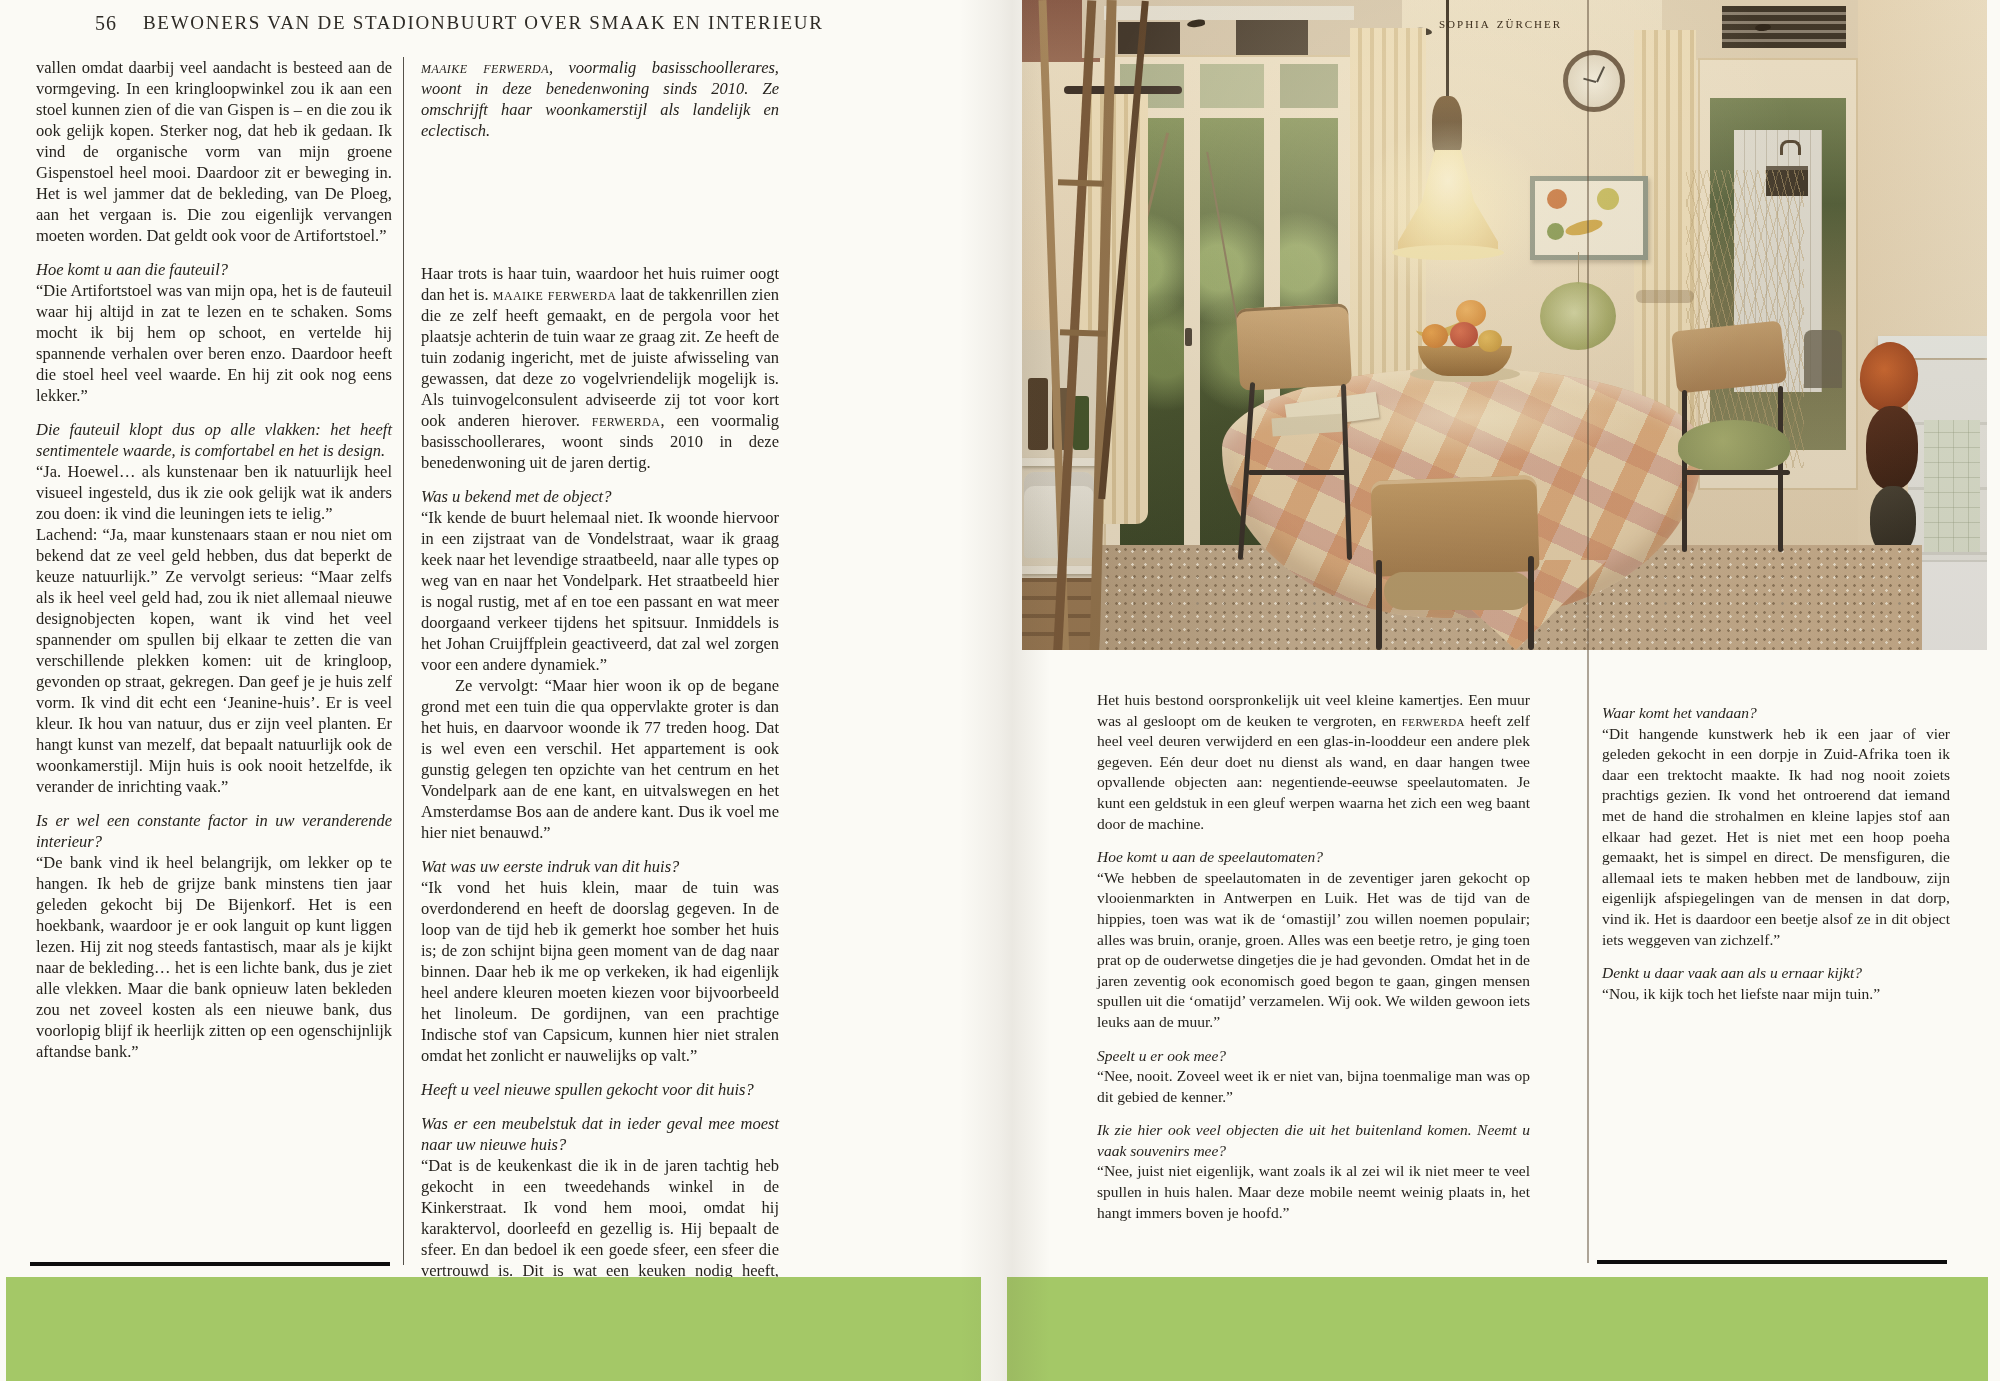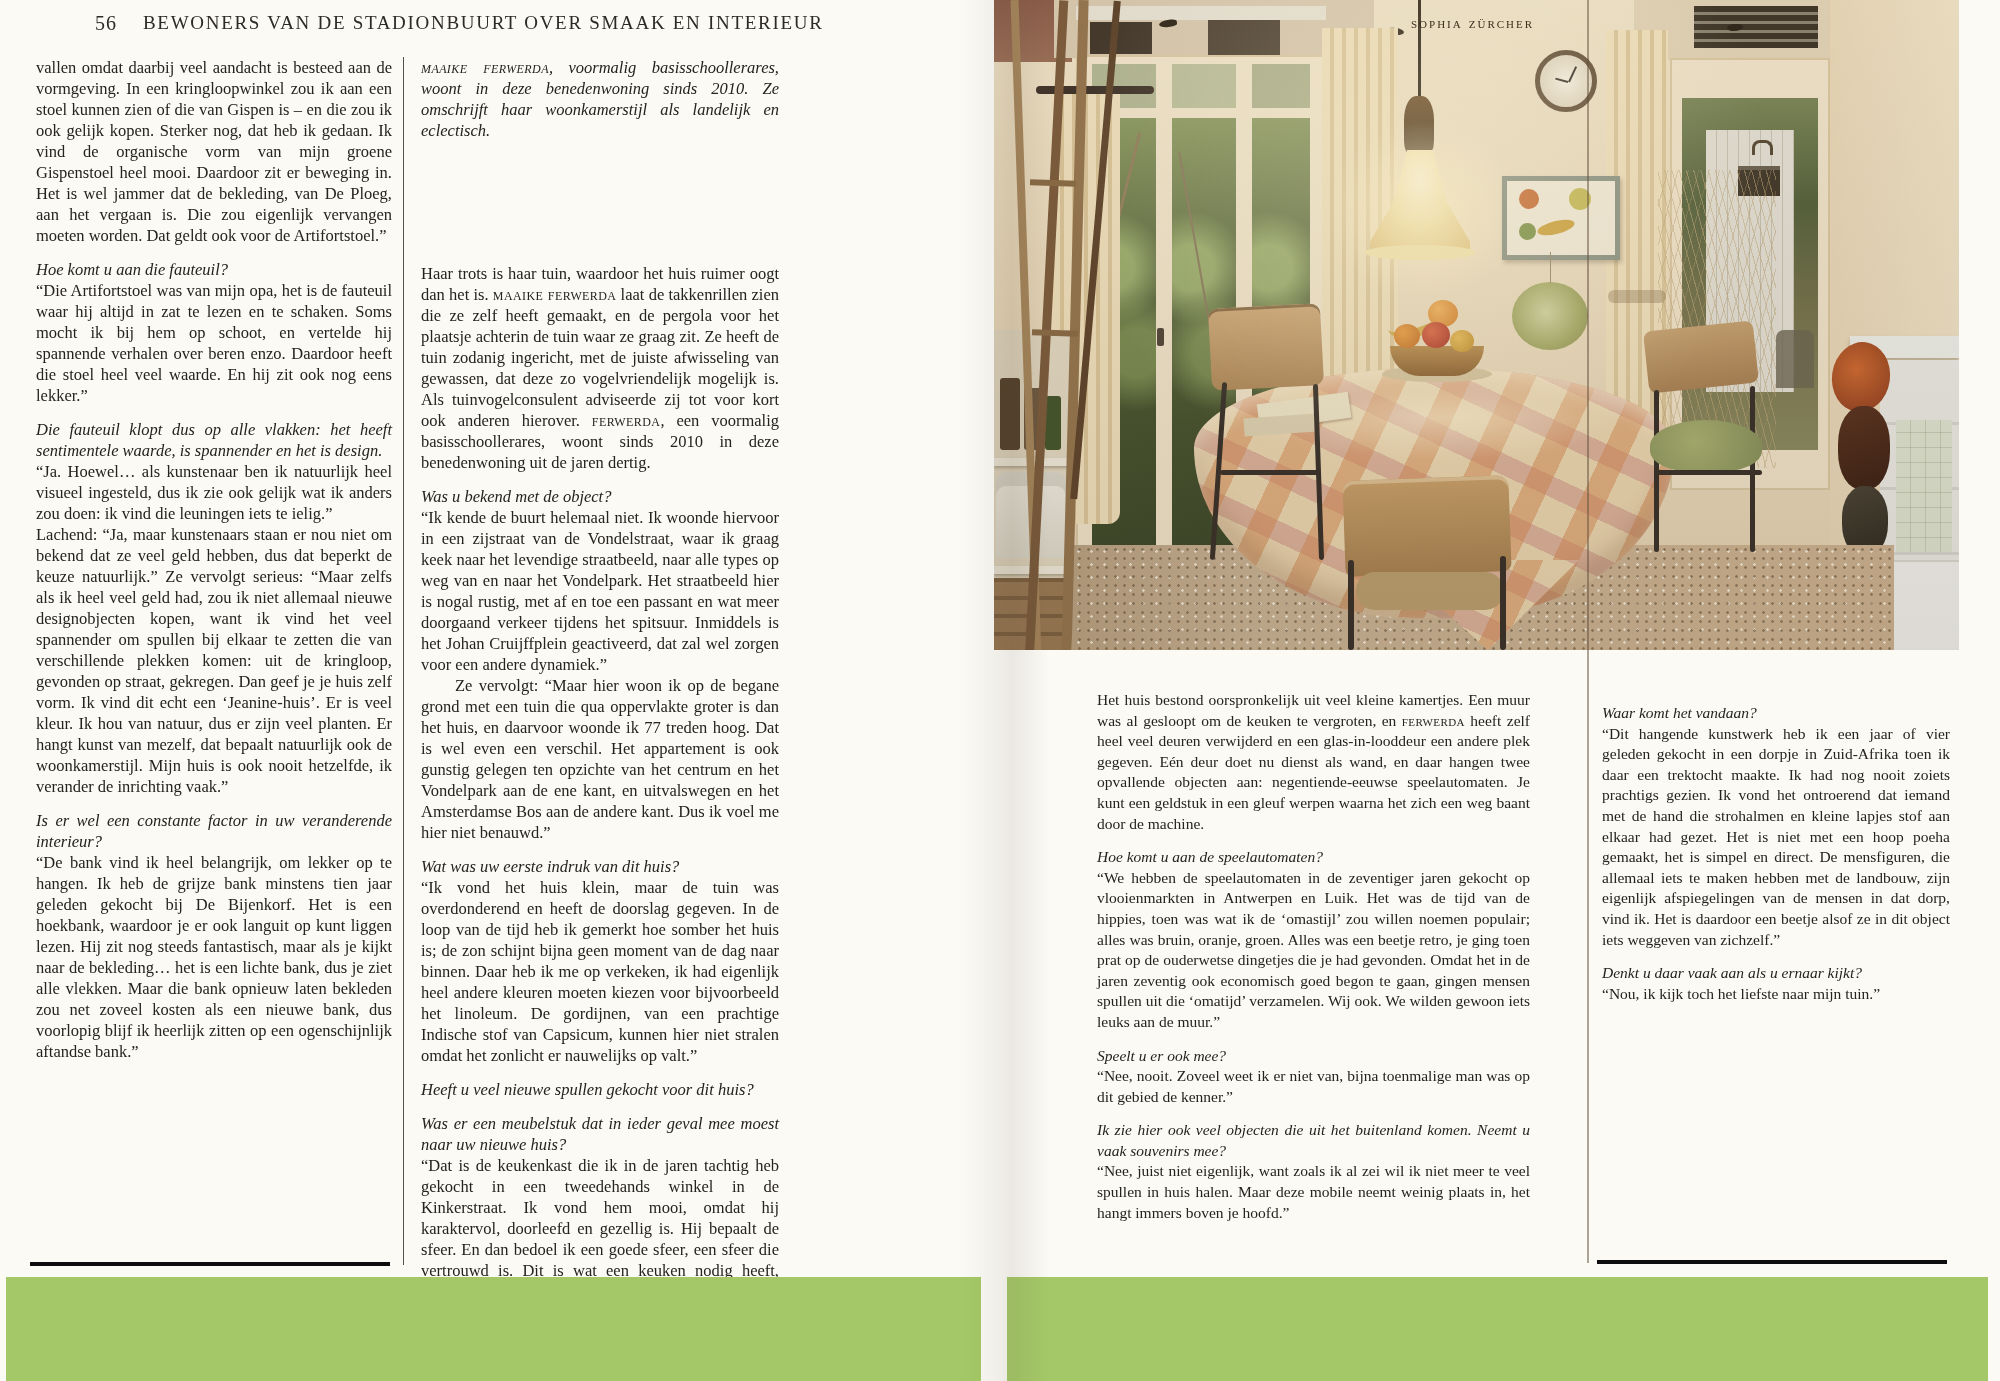--- a/index.html
+++ b/index.html
@@ -25,21 +25,21 @@
   .para.intro{font-style:italic;margin-bottom:122px;}
   .para.cont{text-indent:34px;}
   .sc{font-variant:small-caps;text-transform:lowercase;letter-spacing:.4px;}
   
   .vrule{position:absolute;width:1px;background:#55514a;}
   .thickrule{position:absolute;height:4px;background:#0d0d0d;}
   .crease{position:absolute;width:2px;background:rgba(95,78,58,.5);}
   .greenbar{position:absolute;height:104px;top:1277px;}
   .gutter{position:absolute;top:0;height:1381px;pointer-events:none;}
   
-  .photo{position:absolute;left:994px;top:0;width:965px;height:650px;overflow:hidden;
+  .photo{position:absolute;left:1022px;top:0;width:965px;height:650px;overflow:hidden;
          background:linear-gradient(180deg,#efe3c8 0%,#ecdcbe 45%,#e5d3b2 100%);}
   .ph{position:absolute;}
   .curtain{background:repeating-linear-gradient(90deg,#f1e1bd 0 8px,#dcc79b 8px 12px);}
   .glassgarden{background:
       radial-gradient(circle at 30% 35%, rgba(170,190,120,.8) 0 8%, rgba(0,0,0,0) 20%),
       radial-gradient(circle at 70% 55%, rgba(150,170,100,.6) 0 10%, rgba(0,0,0,0) 24%),
       linear-gradient(165deg,#8d9c63 0%,#5d6c41 35%,#46532f 70%,#3c4829 100%);}
   .tube{background:#38312a;border-radius:3px;}
   .plaid{background:
       repeating-linear-gradient(115deg, rgba(214,138,82,.50) 0 24px, rgba(0,0,0,0) 24px 58px),
@@ -50,21 +50,21 @@
 <body>
 
 <section>
   <span class="pagenum">56</span>
   <h1 class="header-title" style="margin:0;font-weight:normal;">BEWONERS VAN DE STADIONBUURT OVER SMAAK EN INTERIEUR</h1>
 
   <div class="col lp" style="left:36px;top:57px;width:356px;">
       <p class="para a">vallen omdat daarbij veel aandacht is besteed aan de vormgeving. In een kringloopwinkel zou ik aan een stoel kunnen zien of die van Gispen is – en die zou ik ook gelijk kopen. Sterker nog, dat heb ik gedaan. Ik vind de organische vorm van mijn groene Gispenstoel heel mooi. Daardoor zit er beweging in. Het is wel jammer dat de bekleding, van De Ploeg, aan het vergaan is. Die zou eigenlijk vervangen moeten worden. Dat geldt ook voor de Artifortstoel.”</p>
       <p class="para q">Hoe komt u aan die fauteuil?</p>
       <p class="para a">“Die Artifortstoel was van mijn opa, het is de fauteuil waar hij altijd in zat te lezen en te schaken. Soms mocht ik bij hem op schoot, en vertelde hij spannende verhalen over beren enzo. Daardoor heeft die stoel heel veel waarde. En hij zit ook nog eens lekker.”</p>
-      <p class="para q">Die fauteuil klopt dus op alle vlakken: het heeft sentimentele waarde, is spannender en het is design.</p>
+      <p class="para q">Die fauteuil klopt dus op alle vlakken: het heeft sentimentele waarde, is comfortabel en het is design.</p>
       <p class="para a">“Ja. Hoewel… als kunstenaar ben ik natuurlijk heel visueel ingesteld, dus ik zie ook gelijk wat ik anders zou doen: ik vind die leuningen iets te ielig.”</p>
       <p class="para a">Lachend: “Ja, maar kunstenaars staan er nou niet om bekend dat ze veel geld hebben, dus dat beperkt de keuze natuurlijk.” Ze vervolgt serieus: “Maar zelfs als ik heel veel geld had, zou ik niet allemaal nieuwe designobjecten kopen, want ik vind het veel spannender om spullen bij elkaar te zetten die van verschillende plekken komen: uit de kringloop, gevonden op straat, gekregen. Dan geef je je huis zelf vorm. Ik vind dit echt een ‘Jeanine-huis’. Er is veel kleur. Ik hou van natuur, dus er zijn veel planten. Er hangt kunst van mezelf, dat bepaalt natuurlijk ook de woonkamerstijl. Mijn huis is ook nooit hetzelfde, ik verander de inrichting vaak.”</p>
       <p class="para q">Is er wel een constante factor in uw veranderende interieur?</p>
       <p class="para a">“De bank vind ik heel belangrijk, om lekker op te hangen. Ik heb de grijze bank minstens tien jaar geleden gekocht bij De Bijenkorf. Het is een hoekbank, waardoor je er ook languit op kunt liggen lezen. Hij zit nog steeds fantastisch, maar als je kijkt naar de bekleding… het is een lichte bank, dus je ziet alle vlekken. Maar die bank opnieuw laten bekleden zou net zoveel kosten als een nieuwe bank, dus voorlopig blijf ik heerlijk zitten op een ogenschijnlijk aftandse bank.”</p>
     </div>
   <div class="vrule" style="left:403px;top:57px;height:1208px;"></div>
   <div class="col lp" style="left:421px;top:57px;width:358px;">
       <p class="para intro"><span class="sc">Maaike Ferwerda</span>, voormalig basisschoollerares, woont in deze benedenwoning sinds 2010. Ze omschrijft haar woonkamerstijl als landelijk en eclectisch.</p>
       <p class="para a">Haar trots is haar tuin, waardoor het huis ruimer oogt dan het is. <span class="sc">Maaike Ferwerda</span> laat de takkenrillen zien die ze zelf heeft gemaakt, en de pergola voor het plaatsje achterin de tuin waar ze graag zit. Ze heeft de tuin zodanig ingericht, met de juiste afwisseling van gewassen, dat deze zo vogelvriendelijk mogelijk is. Als tuinvogelconsulent adviseerde zij tot voor kort ook anderen hierover. <span class="sc">Ferwerda</span>, een voormalig basisschoollerares, woont sinds 2010 in deze benedenwoning uit de jaren dertig.</p>
       <p class="para q">Was u bekend met de object?</p>

